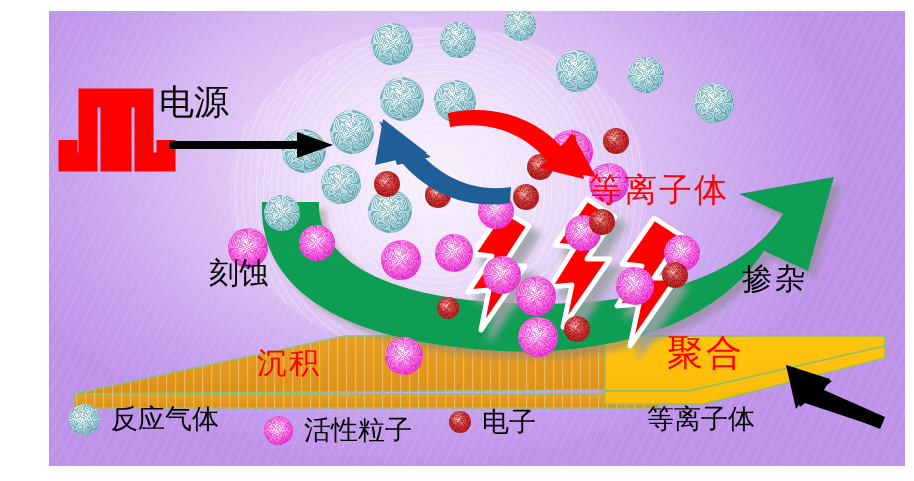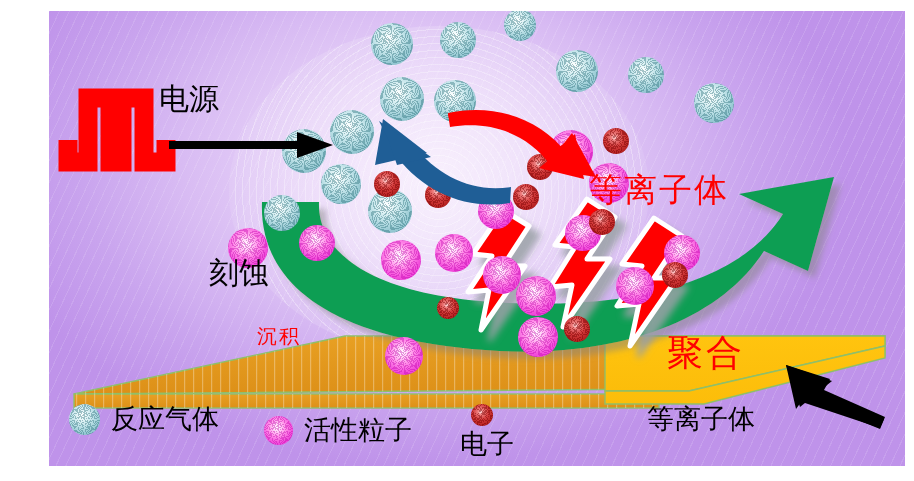--- a/index.html
+++ b/index.html
@@ -197,41 +197,42 @@
       <path d="M 44,0 L 88,34 L 36,46 Z" fill="#1f5e96"></path>
       <path d="M 40,2 L 92,38 L 58,46 L 50,22 Z" fill="#1f5e96"></path>
     </svg>
 
     <svg class="abs" style="left:735px;top:352px;" width="105" height="58" viewBox="0 0 105 58">
       <path d="M 101,54 L 40,27 L 46,16 L 2,2 L 12,46 L 20,35 L 96,66 Z" fill="#000000"></path>
       <path d="M 2,2 L 48,18 L 16,44 Z" fill="#000000"></path>
       <path d="M 22,30 L 100,56 L 96,65 L 18,39 Z" fill="#000000"></path>
     </svg>
 
-    <div class="lbl lbl-blk" style="left:110px;top:68px;font-size:30px;">电源</div>
+    <div class="lbl lbl-blk" style="left:110px;top:68px;font-size:35px;">电源</div>
 
     <div class="lbl lbl-blk" style="left:160px;top:242px;font-size:30px;">刻蚀</div>
 
     <div class="lbl lbl-red" style="left:540px;top:157px;font-size:33px;letter-spacing:2px;">等离子体</div>
 
-
-    <div class="lbl lbl-red" style="left:208px;top:312px;font-size:20px;letter-spacing:2px;text-align:right;">沉积</div>
+    <div class="lbl lbl-blk" style="left:693px;top:248px;font-size:30px;letter-spacing:3px;">掺杂</div>
+
+    <div class="lbl lbl-red" style="left:208px;top:332px;font-size:30px;letter-spacing:2px;text-align:right;">沉积</div>
 
     <div class="lbl lbl-red" style="left:618px;top:318px;font-size:36px;letter-spacing:3px;">聚合</div>
 
     <div id="legend">
       <div class="leg-item" style="left:20px;top:6px;">
         <span class="sph gas" style="position:relative;width:31px;height:31px;display:inline-block;"></span>
         <span class="leg-txt">反应气体</span>
       </div>
       <div class="leg-item" style="left:215px;top:17px;">
         <span class="sph act" style="position:relative;width:29px;height:29px;display:inline-block;"></span>
         <span class="leg-txt">活性粒子</span>
       </div>
-      <div class="leg-item" style="left:400px;top:9px;flex-direction:column;">
+      <div class="leg-item" style="left:400px;top:9px;">
         <span class="sph elec" style="position:relative;width:22px;height:22px;display:inline-block;"></span>
         <span class="leg-txt">电子</span>
       </div>
       <div class="leg-item" style="left:598px;top:6px;">
         <span class="leg-txt" style="margin-left:0;">等离子体</span>
       </div>
     </div>
 
   </div>
 </div>

